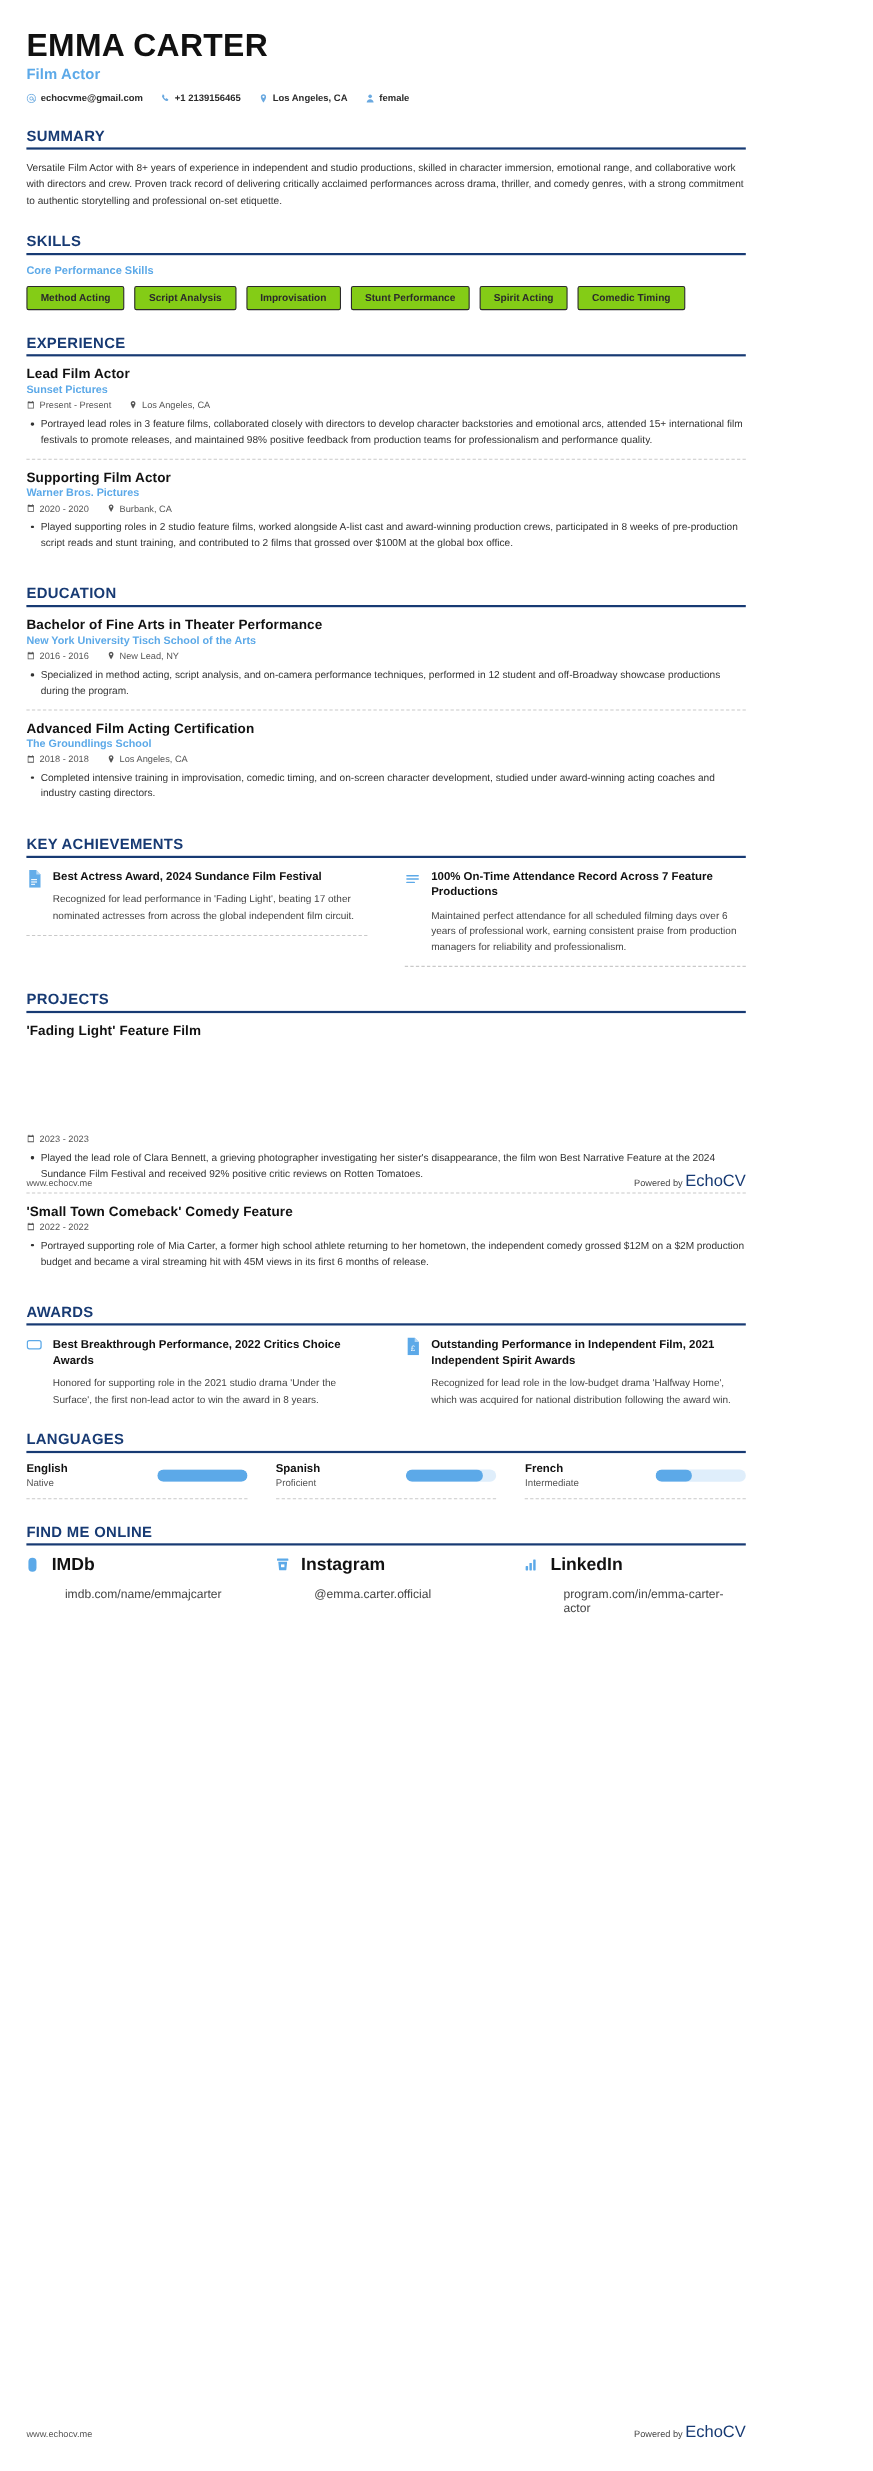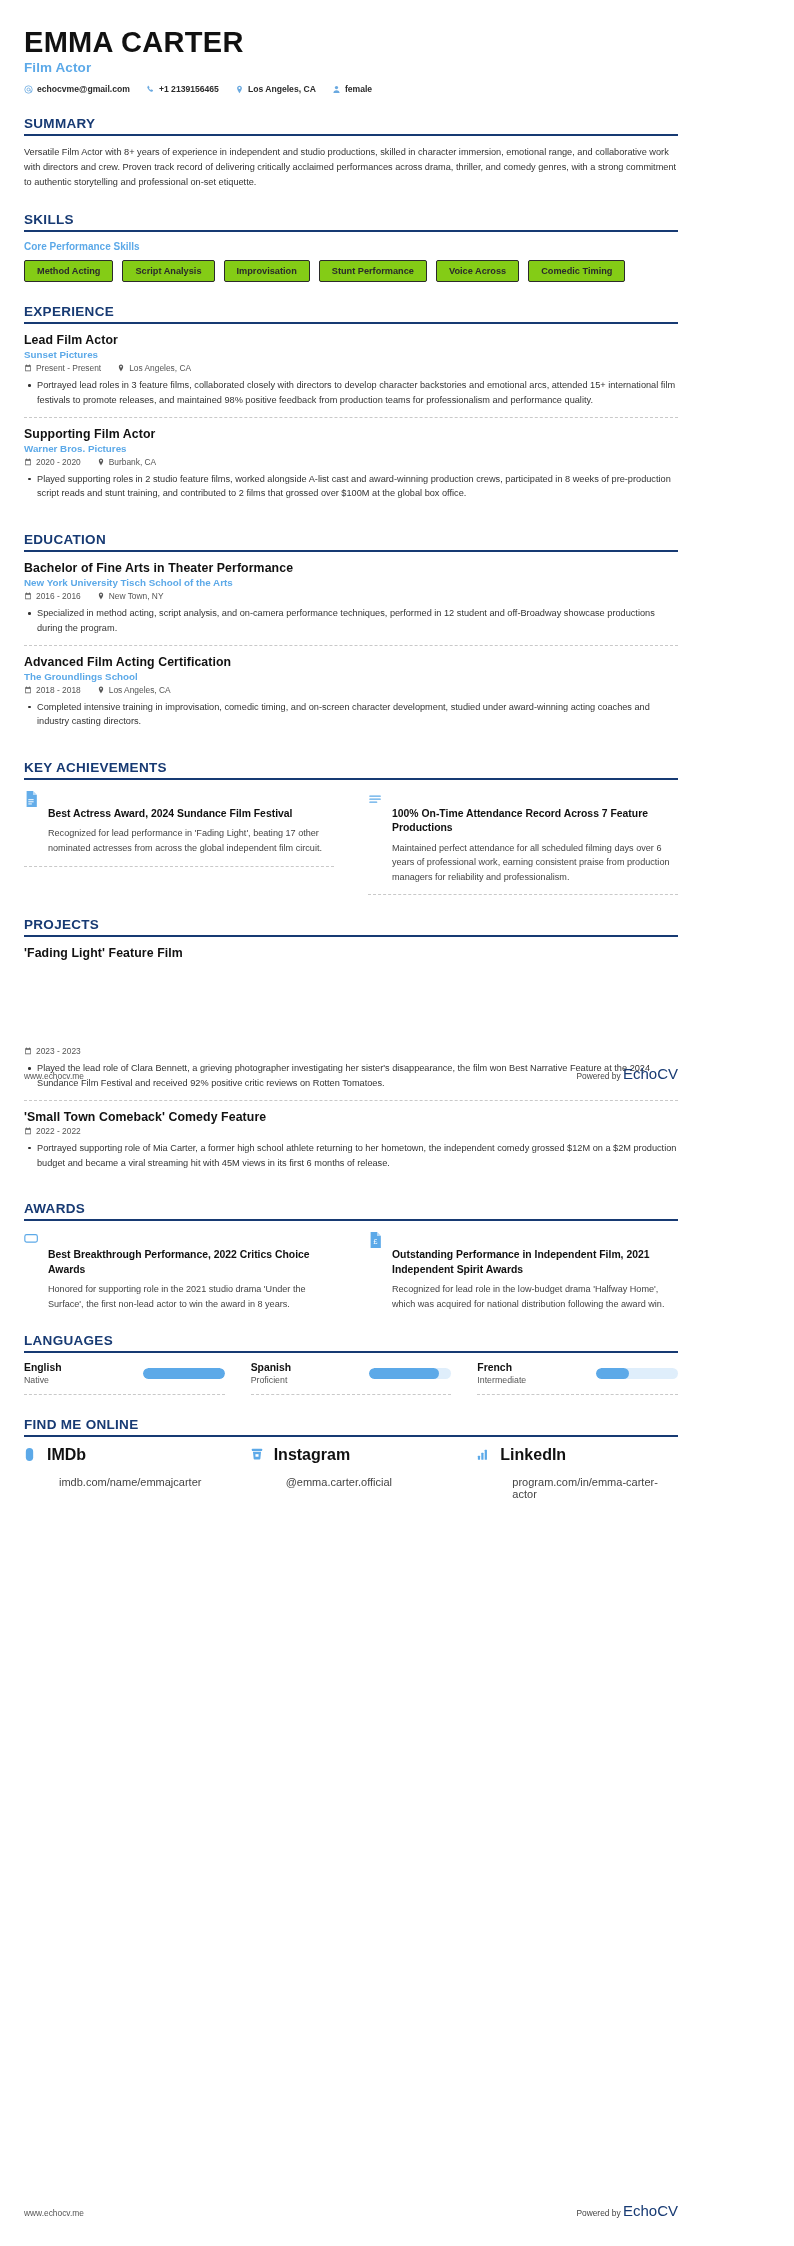--- a/index.html
+++ b/index.html
@@ -190,21 +190,21 @@
     height: 16px;
     margin-top: 2px;
     color: #5ca9e8;
   }
   .card-ico svg { display: block; }
   .card-title {
     font-size: 10.4px;
     font-weight: 700;
     color: #111111;
     line-height: 1.38;
-    margin: 18px 0 5px 0;
+    margin: 2px 0 5px 0;
   }
   .card-desc {
     font-size: 9.1px;
     line-height: 1.6;
     color: #444444;
     margin: 0;
   }
   .ach-col .card-body { padding-right: 4px; }
   .ach-divider {
     border-bottom: 1px dashed #c9c9c9;
@@ -359,21 +359,21 @@
 
   <div class="section">
     <h2 class="section-title">SKILLS</h2>
     <div class="section-rule"></div>
     <div class="skill-group-title">Core Performance Skills</div>
     <div class="chips">
       <span class="chip">Method Acting</span>
       <span class="chip">Script Analysis</span>
       <span class="chip">Improvisation</span>
       <span class="chip">Stunt Performance</span>
-      <span class="chip">Voice Across</span>
+      <span class="chip">Spirit Acting</span>
       <span class="chip">Comedic Timing</span>
     </div>
   </div>
 
   <div class="section">
     <h2 class="section-title">EXPERIENCE</h2>
     <div class="section-rule"></div>
 
     <div class="entry">
       <div class="entry-title">Lead Film Actor</div>
@@ -443,21 +443,21 @@
               </svg>
           </span>
           <span>2016 - 2016</span>
         </span>
         <span class="mi">
           <span class="ico">
             <svg viewBox="0 0 16 16" width="8" height="8" fill="currentColor">
                 <path d="M8 1.2c-2.4 0-4.3 1.9-4.3 4.3C3.7 8.6 8 14.8 8 14.8s4.3-6.2 4.3-9.3C12.3 3.1 10.4 1.2 8 1.2zm0 6a1.8 1.8 0 1 1 0-3.6 1.8 1.8 0 0 1 0 3.6z"></path>
               </svg>
           </span>
-          <span>New Town, NY</span>
+          <span>New Lead, NY</span>
         </span>
       </div>
       <ul class="bullets">
         <li>Specialized in method acting, script analysis, and on-camera performance techniques, performed in 12 student and off-Broadway showcase productions during the program.</li>
       </ul>
     </div>
 
     <div class="entry">
       <div class="entry-title">Advanced Film Acting Certification</div>
       <div class="entry-org">The Groundlings School</div>

